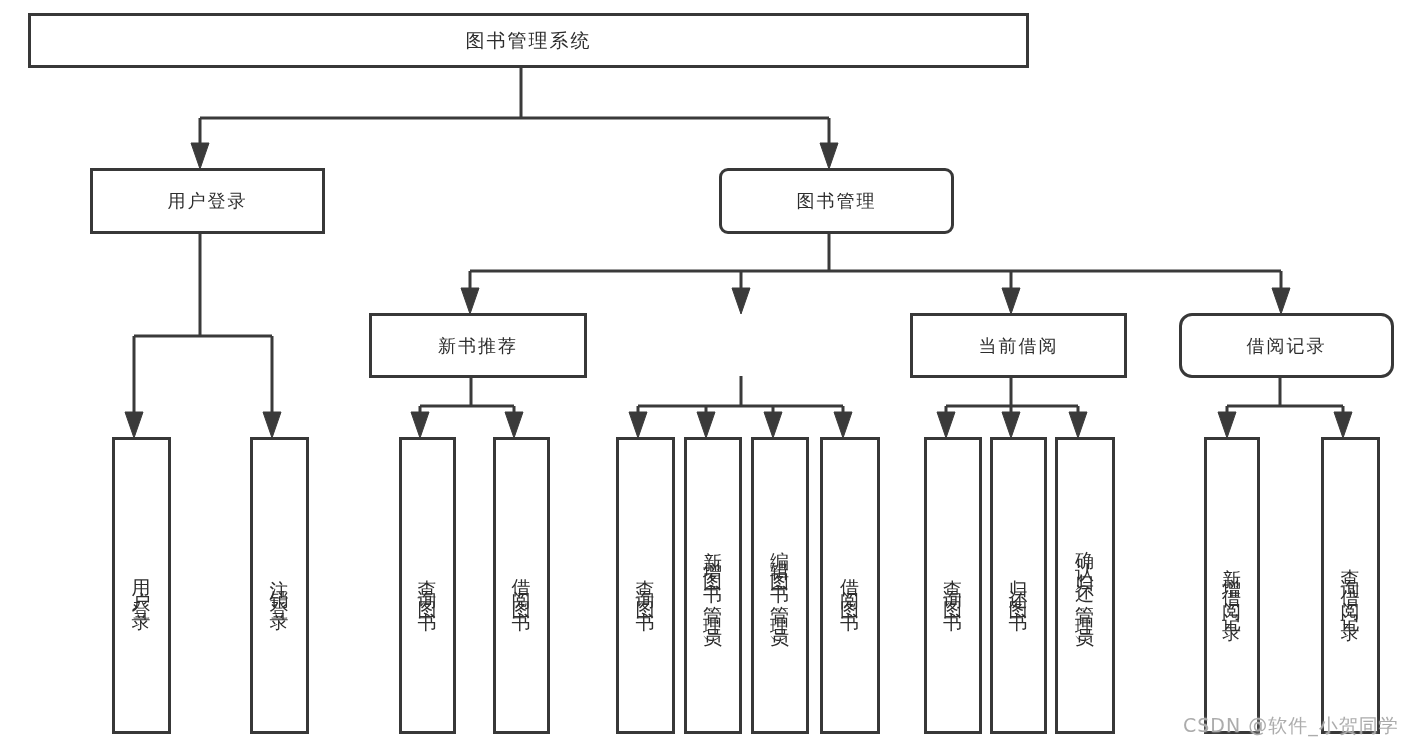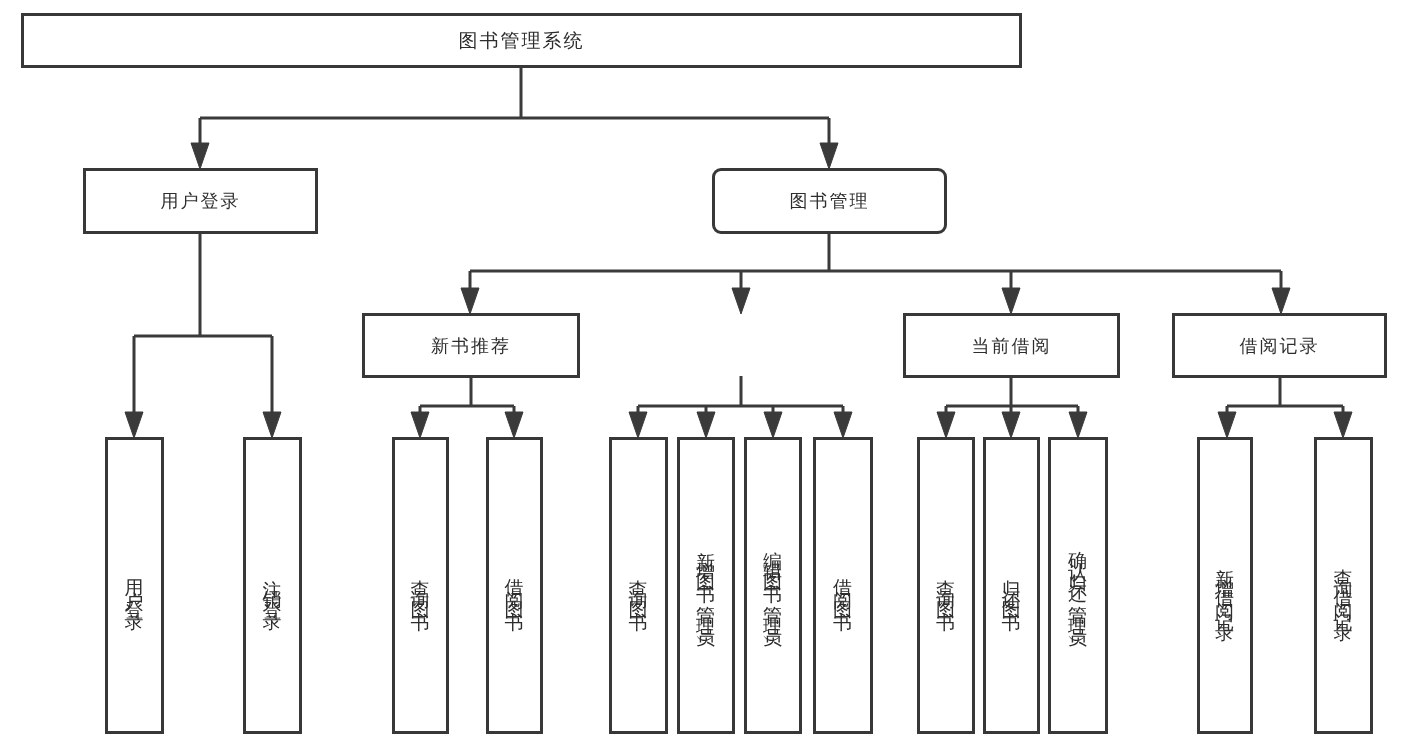--- a/index.html
+++ b/index.html
@@ -36,20 +36,21 @@
   .node {
     position: absolute;
     box-sizing: border-box;
     background: #ffffff;
     border: 3px solid #383838;
     display: flex;
     align-items: center;
     justify-content: center;
     color: #2d2d2d;
     z-index: 2;
+    margin-left: 7px;
   }
   .hlabel {
     font-size: 18px;
     letter-spacing: 2px;
     white-space: nowrap;
   }
   .root .hlabel {
     font-size: 19px;
   }
   .leaf .vlabel {
@@ -123,21 +124,21 @@
   <div class="node" style="left:712px; top:168px; width:235px; height:66px;border-radius:9px;">
     <span class="hlabel">图书管理</span>
   </div>
 
   <div class="node" style="left:362px; top:313px; width:218px; height:65px;">
     <span class="hlabel">新书推荐</span>
   </div>
   <div class="node" style="left:903px; top:313px; width:217px; height:65px;">
     <span class="hlabel">当前借阅</span>
   </div>
-  <div class="node" style="left:1172px; top:313px; width:215px; height:65px;">
+  <div class="node" style="left:1172px; top:313px; width:215px; height:65px;border-radius:13px;">
     <span class="hlabel">借阅记录</span>
   </div>
 
   <div class="node leaf" style="left:105px; top:437px; width:59px; height:297px;">
     <span class="vlabel">用户登录</span>
   </div>
   <div class="node leaf" style="left:243px; top:437px; width:59px; height:297px;">
     <span class="vlabel">注销登录</span>
   </div>
 
@@ -171,14 +172,15 @@
     <span class="vlabel">确认归还（管理员）</span>
   </div>
 
   <div class="node leaf" style="left:1197px; top:437px; width:56px; height:297px;">
     <span class="vlabel">新增借阅记录</span>
   </div>
   <div class="node leaf" style="left:1314px; top:437px; width:59px; height:297px;">
     <span class="vlabel">查询借阅记录</span>
   </div>
 
+  <div class="watermark">CSDN @软件_小贺同学</div>
 
 </div>
 
 </body></html>

